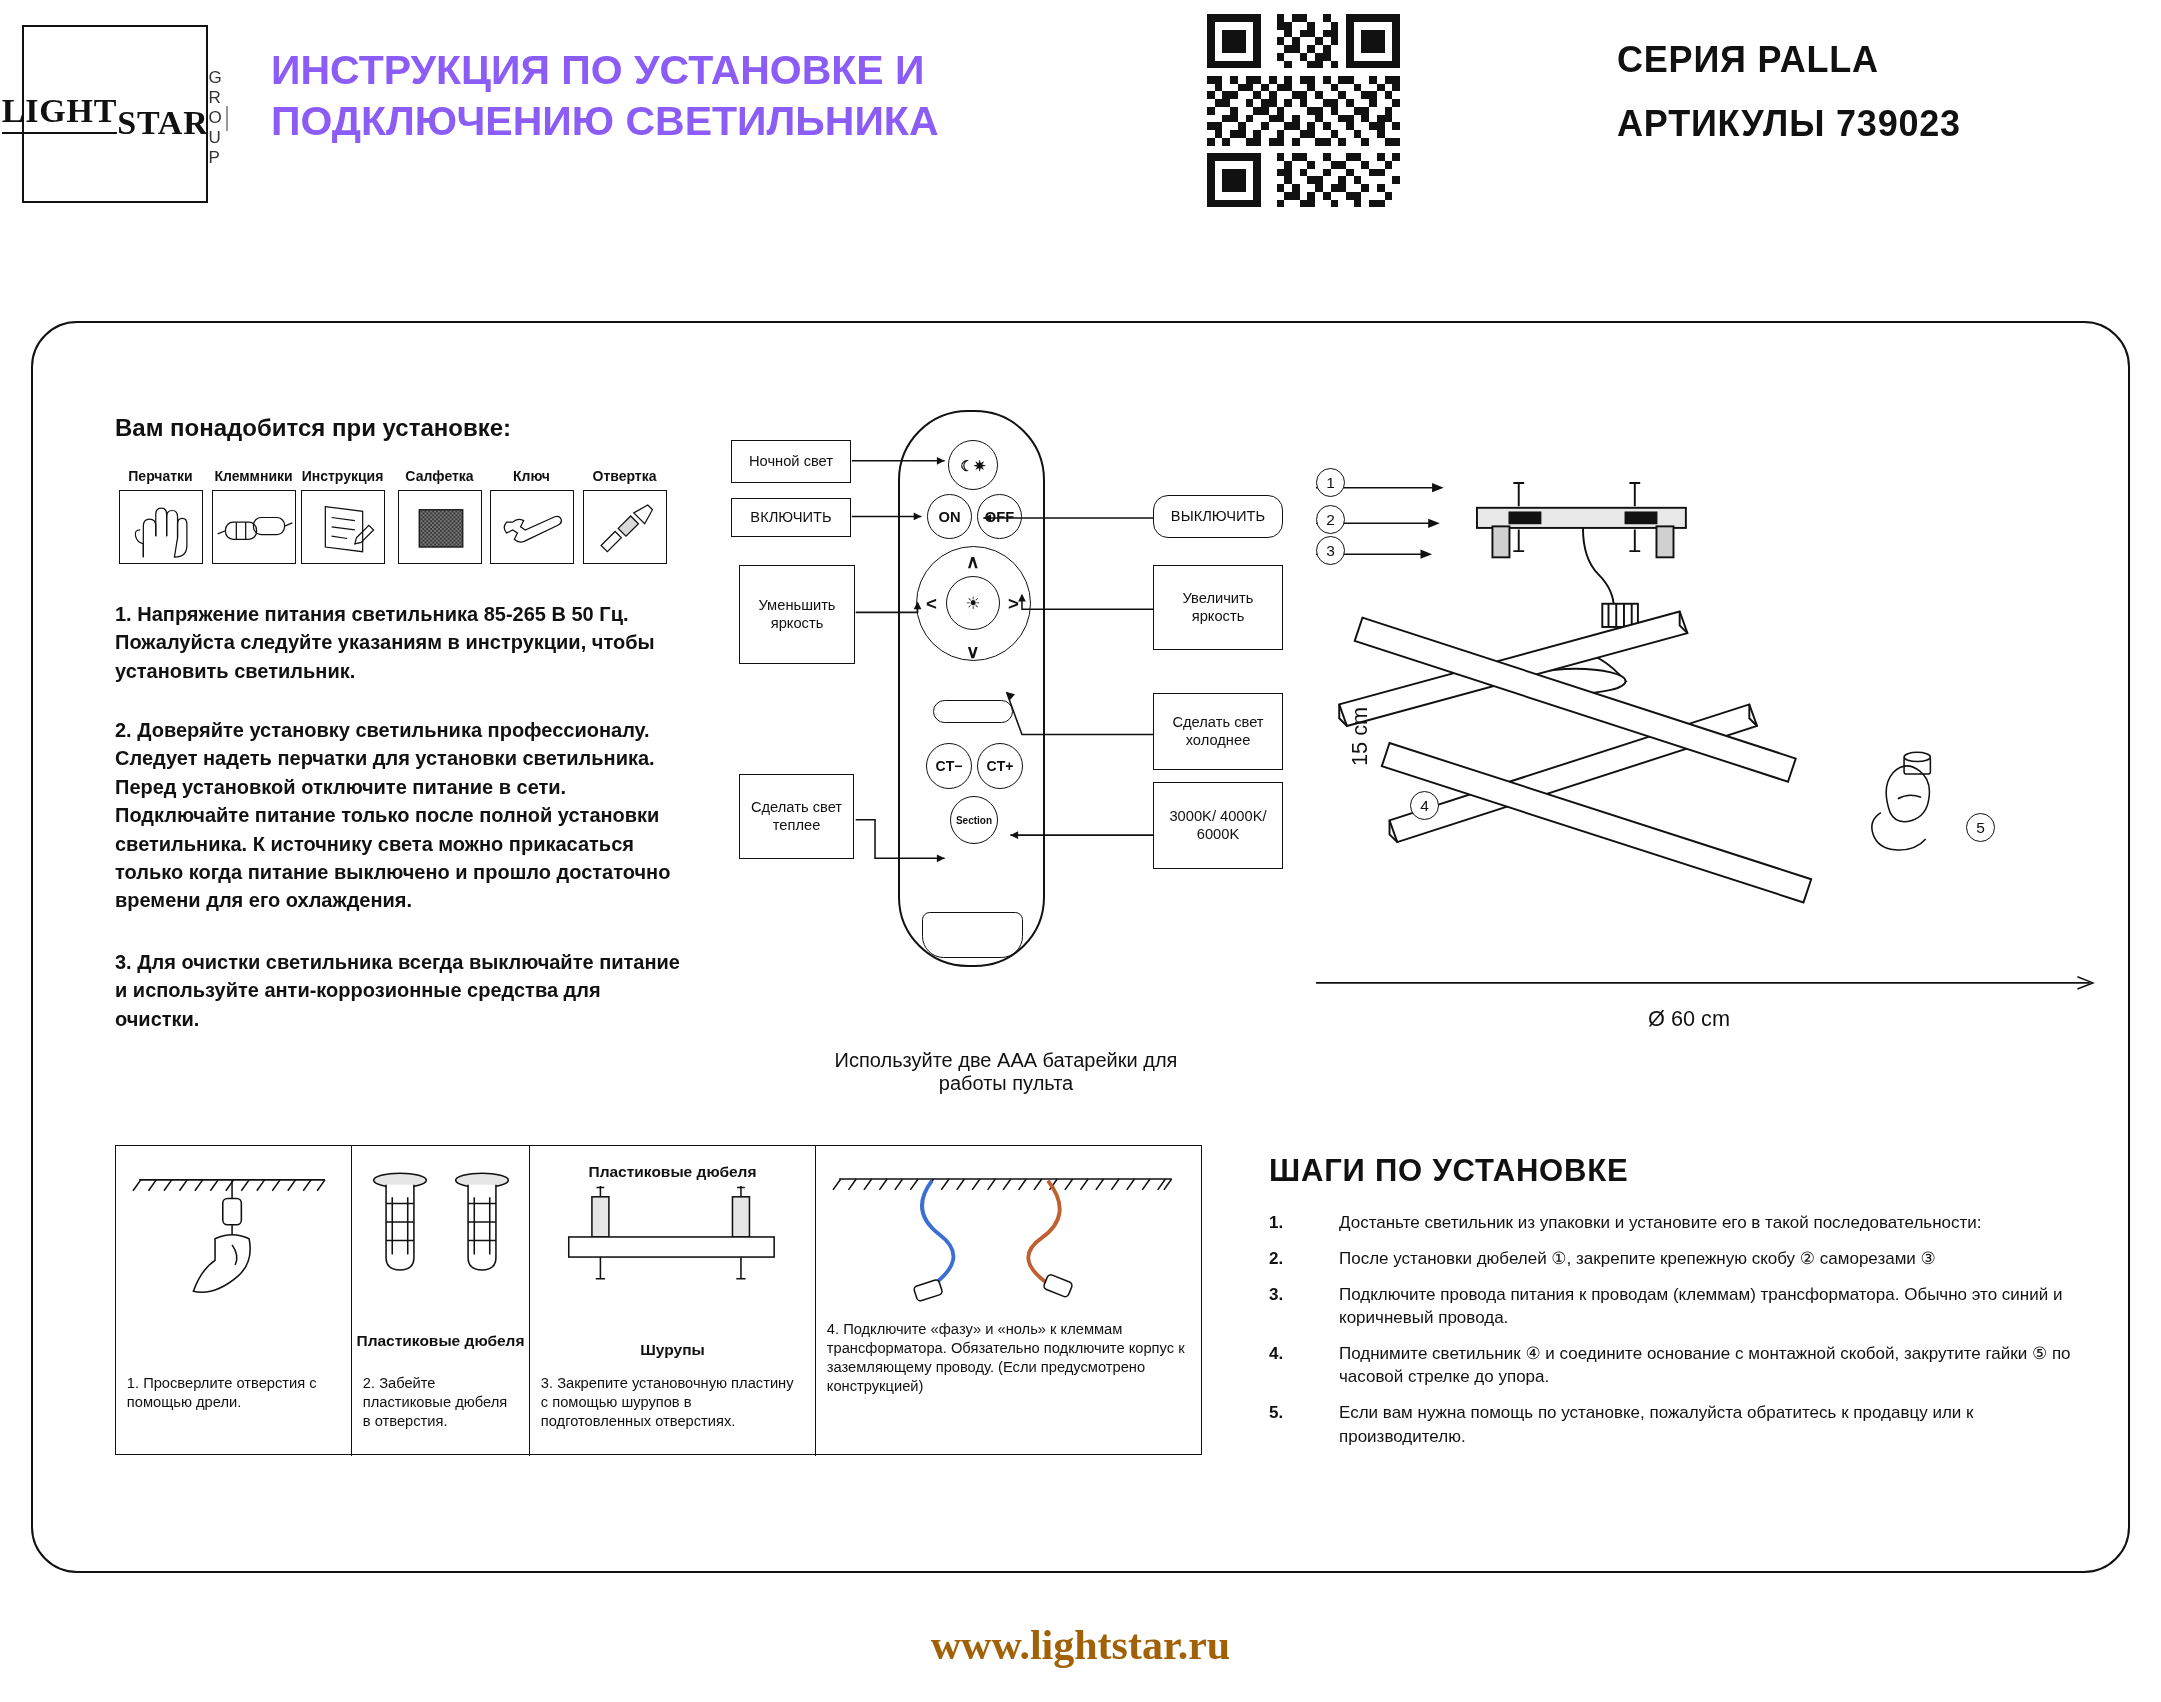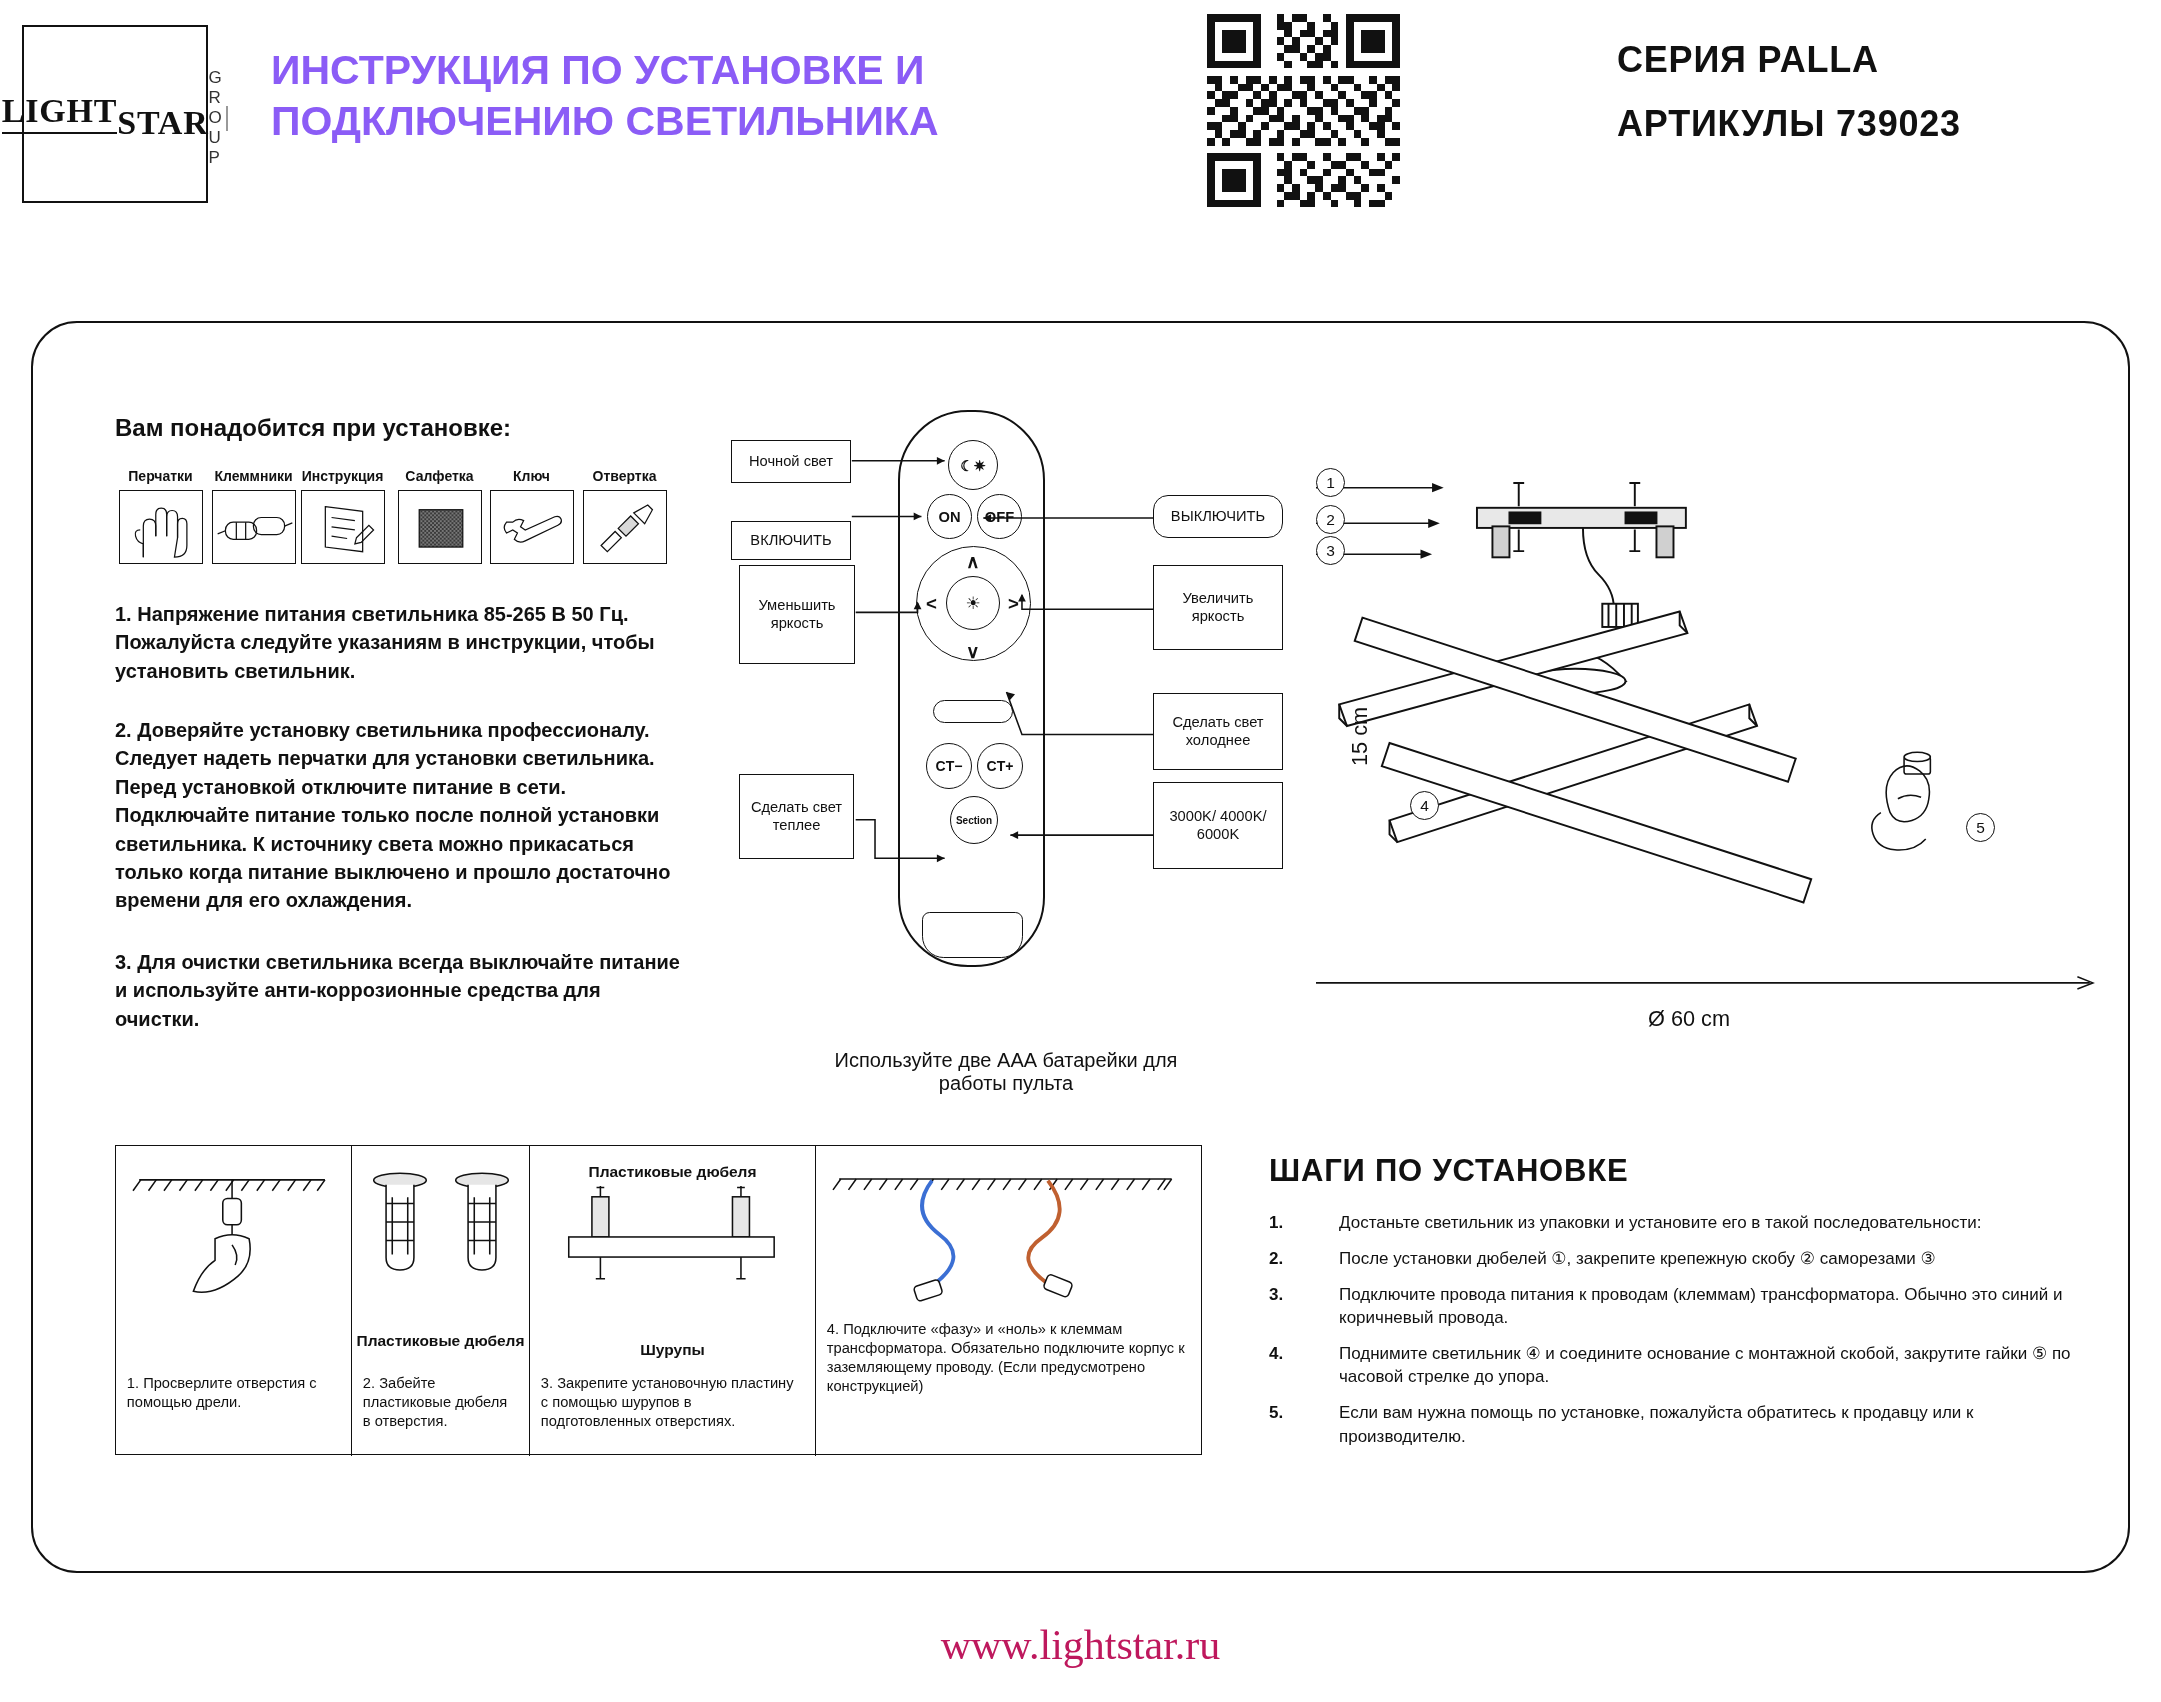--- a/index.html
+++ b/index.html
@@ -115,21 +115,21 @@
   .cell-title { position:absolute; left:0; right:0; text-align:center; font-size:15.5px; font-weight:bold; }
 
   
   .install-title { position:absolute; left:1269px; top:1153px; font-size:31px; font-weight:bold; letter-spacing:0.8px; }
   .steps-list { position:absolute; left:1269px; top:1211px; width:813px; font-size:17px; line-height:1.38; }
   .steps-list .row { position:relative; margin-bottom:12.4px; padding-left:70px; }
   .steps-list .num { position:absolute; left:0; top:0; font-weight:bold; }
 
   .footer {
     position:absolute; left:0; top:1621px; width:2161px; text-align:center;
-    font-size:42px; font-weight:normal; font-family:"Liberation Serif", serif; color:#be185d;
+    font-size:42px; font-weight:bold; font-family:"Liberation Serif", serif; color:#a16207;
   }
 </style>
 </head>
 <body>
 
 <div class="page">
 
   <div class="header">
 
     <div class="logo-box">
@@ -408,21 +408,21 @@
   <div class="dpad-glyph" style="left:1008px;top:593px;">&gt;</div>
 
   <div class="speaker"></div>
 
   <div class="rbtn" style="left:926px;top:743px;width:46px;height:46px;font-size:14px;">CT−</div>
   <div class="rbtn" style="left:977px;top:743px;width:46px;height:46px;font-size:14px;">CT+</div>
   <div class="rbtn" style="left:950px;top:796px;width:48px;height:48px;font-size:10px;">Section</div>
   <div class="bottom-slot"></div>
 
   <div class="callout" style="left:731px;top:440px;width:120px;height:43px;">Ночной свет</div>
-  <div class="callout" style="left:731px;top:498px;width:120px;height:39px;margin-top:23px;">ВКЛЮЧИТЬ</div>
+  <div class="callout" style="left:731px;top:498px;width:120px;height:39px;">ВКЛЮЧИТЬ</div>
   <div class="callout" style="left:739px;top:565px;width:116px;height:99px;">Уменьшить яркость</div>
   <div class="callout" style="left:739px;top:774px;width:115px;height:85px;">Сделать свет теплее</div>
 
   <div class="callout" style="left:1153px;top:495px;width:130px;height:43px;border-radius:15px;">ВЫКЛЮЧИТЬ</div>
   <div class="callout" style="left:1153px;top:565px;width:130px;height:85px;">Увеличить яркость</div>
   <div class="callout" style="left:1153px;top:693px;width:130px;height:77px;">Сделать свет холоднее</div>
   <div class="callout" style="left:1153px;top:782px;width:130px;height:87px;">3000K/ 4000K/ 6000K</div>
 
   <svg style="position:absolute;left:697px;top:402px;width:619px;height:495px;" viewBox="0 0 800 640" width="619" height="495">
     <g stroke="#111" stroke-width="2" fill="none">

